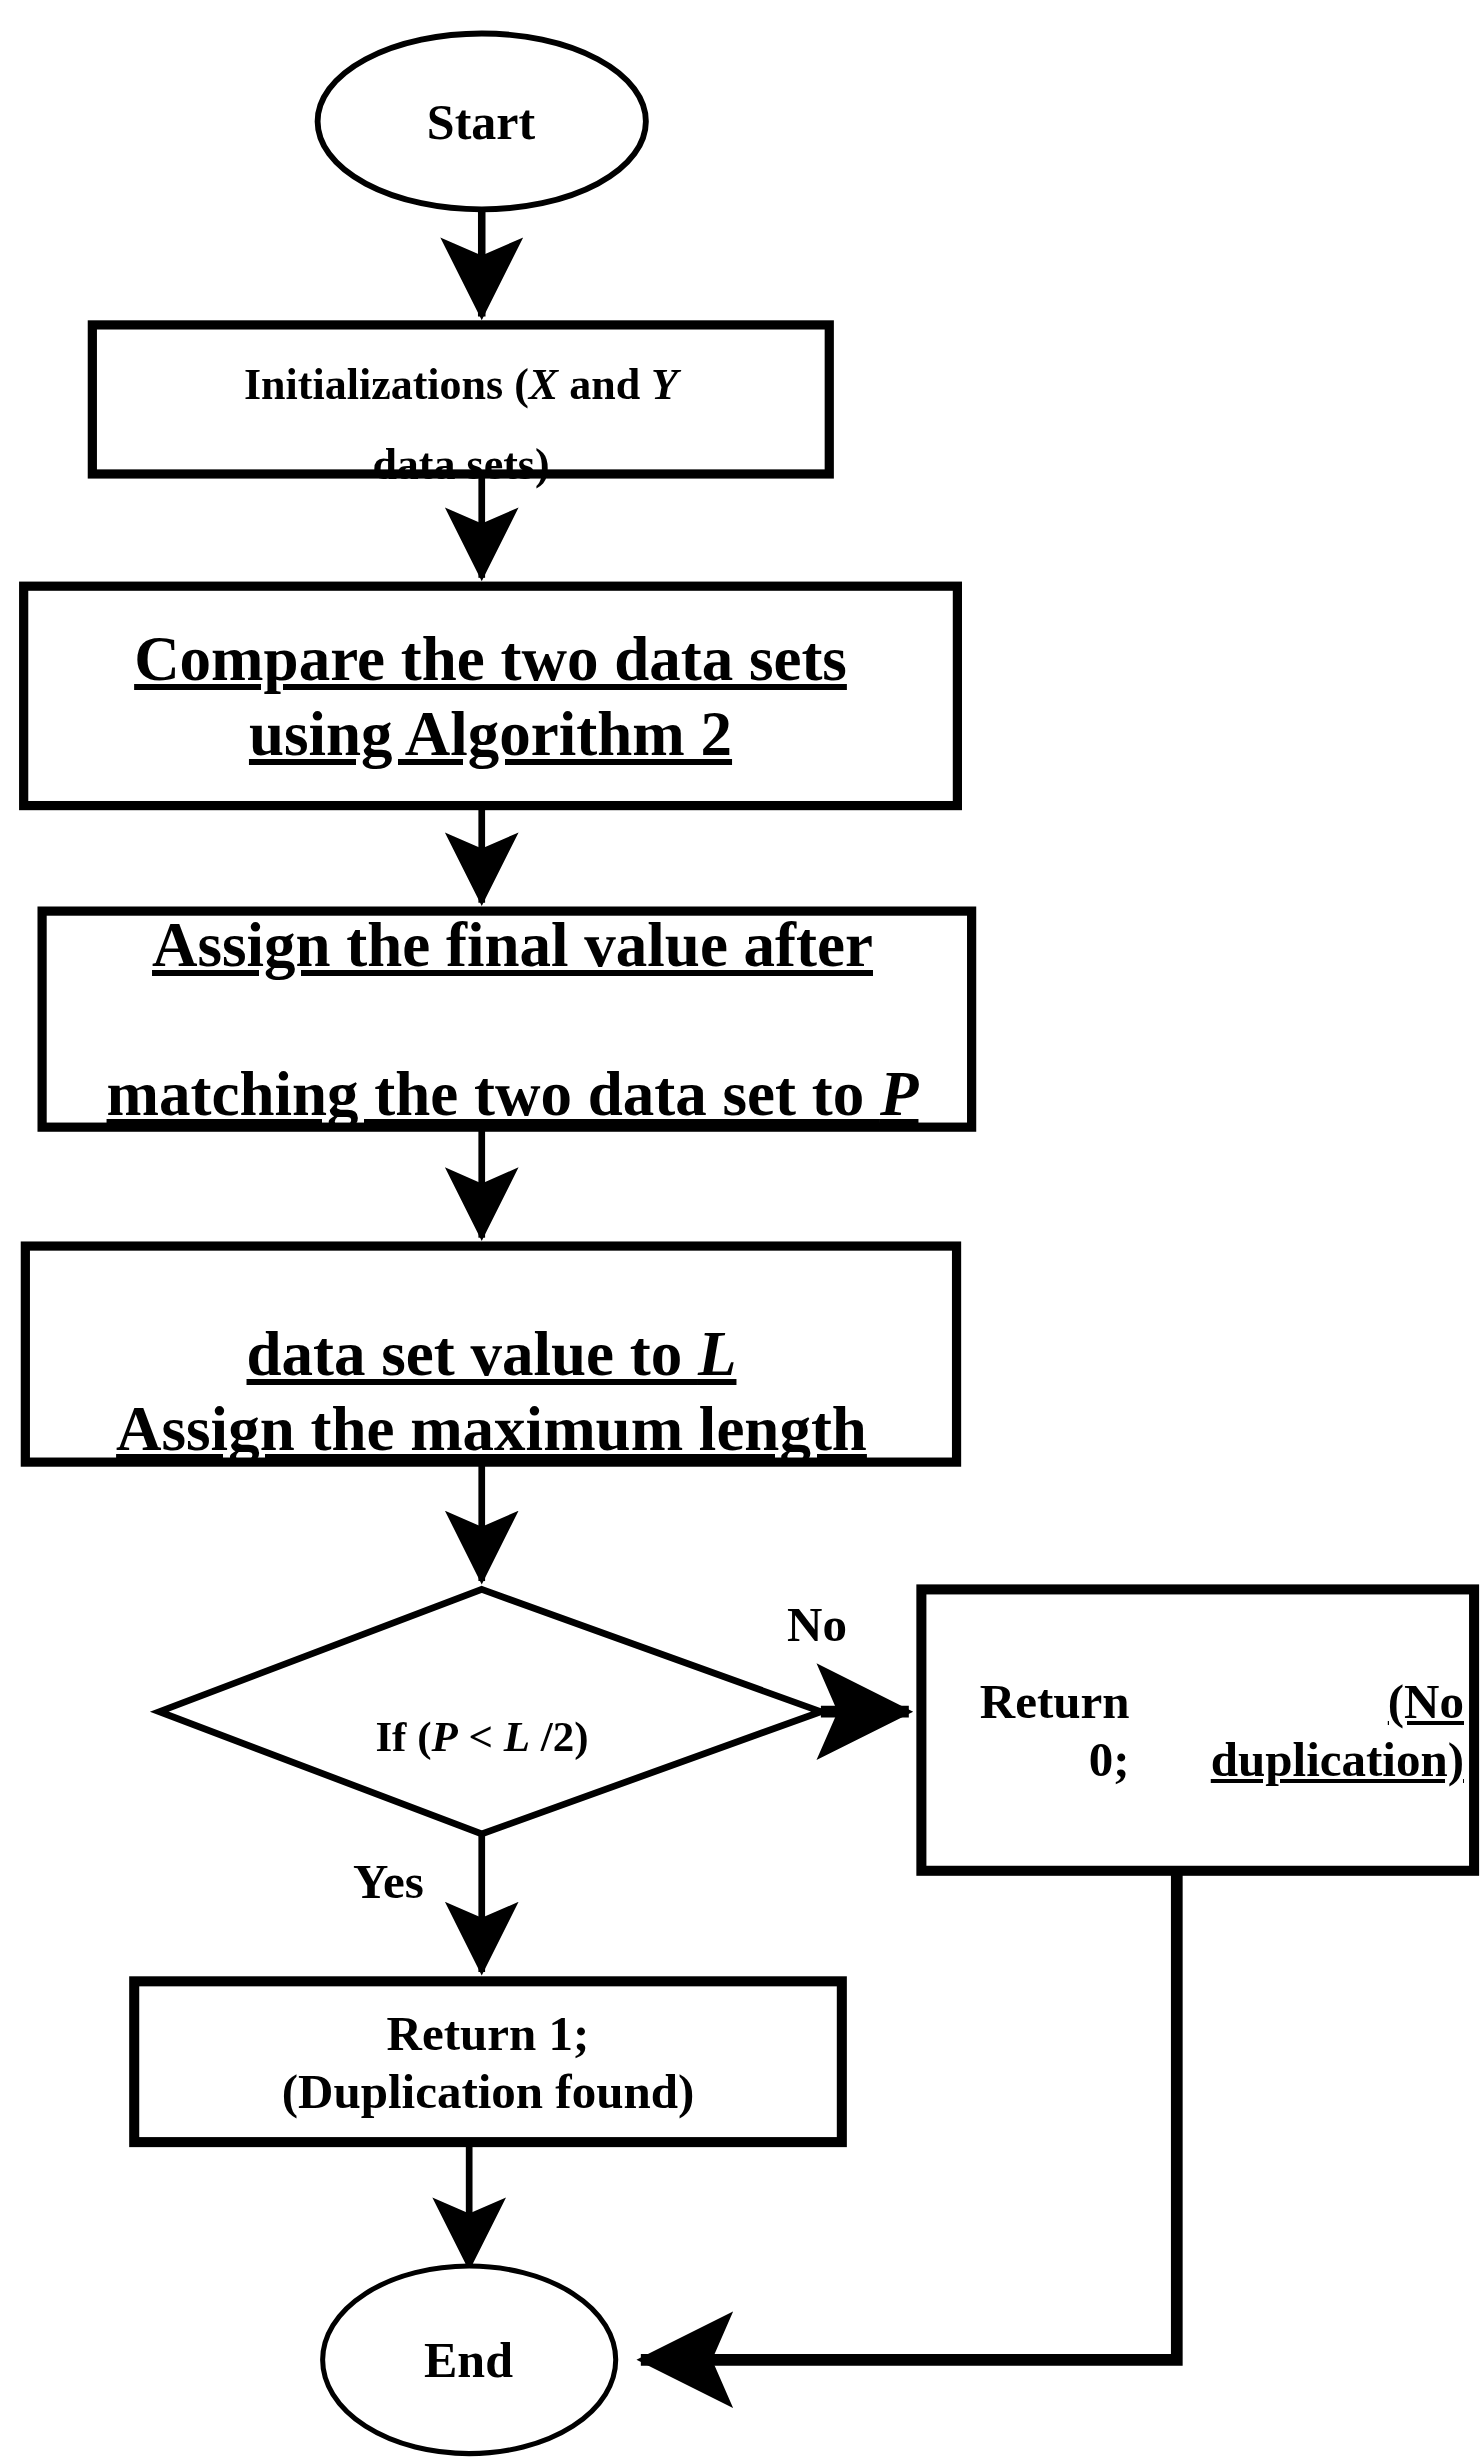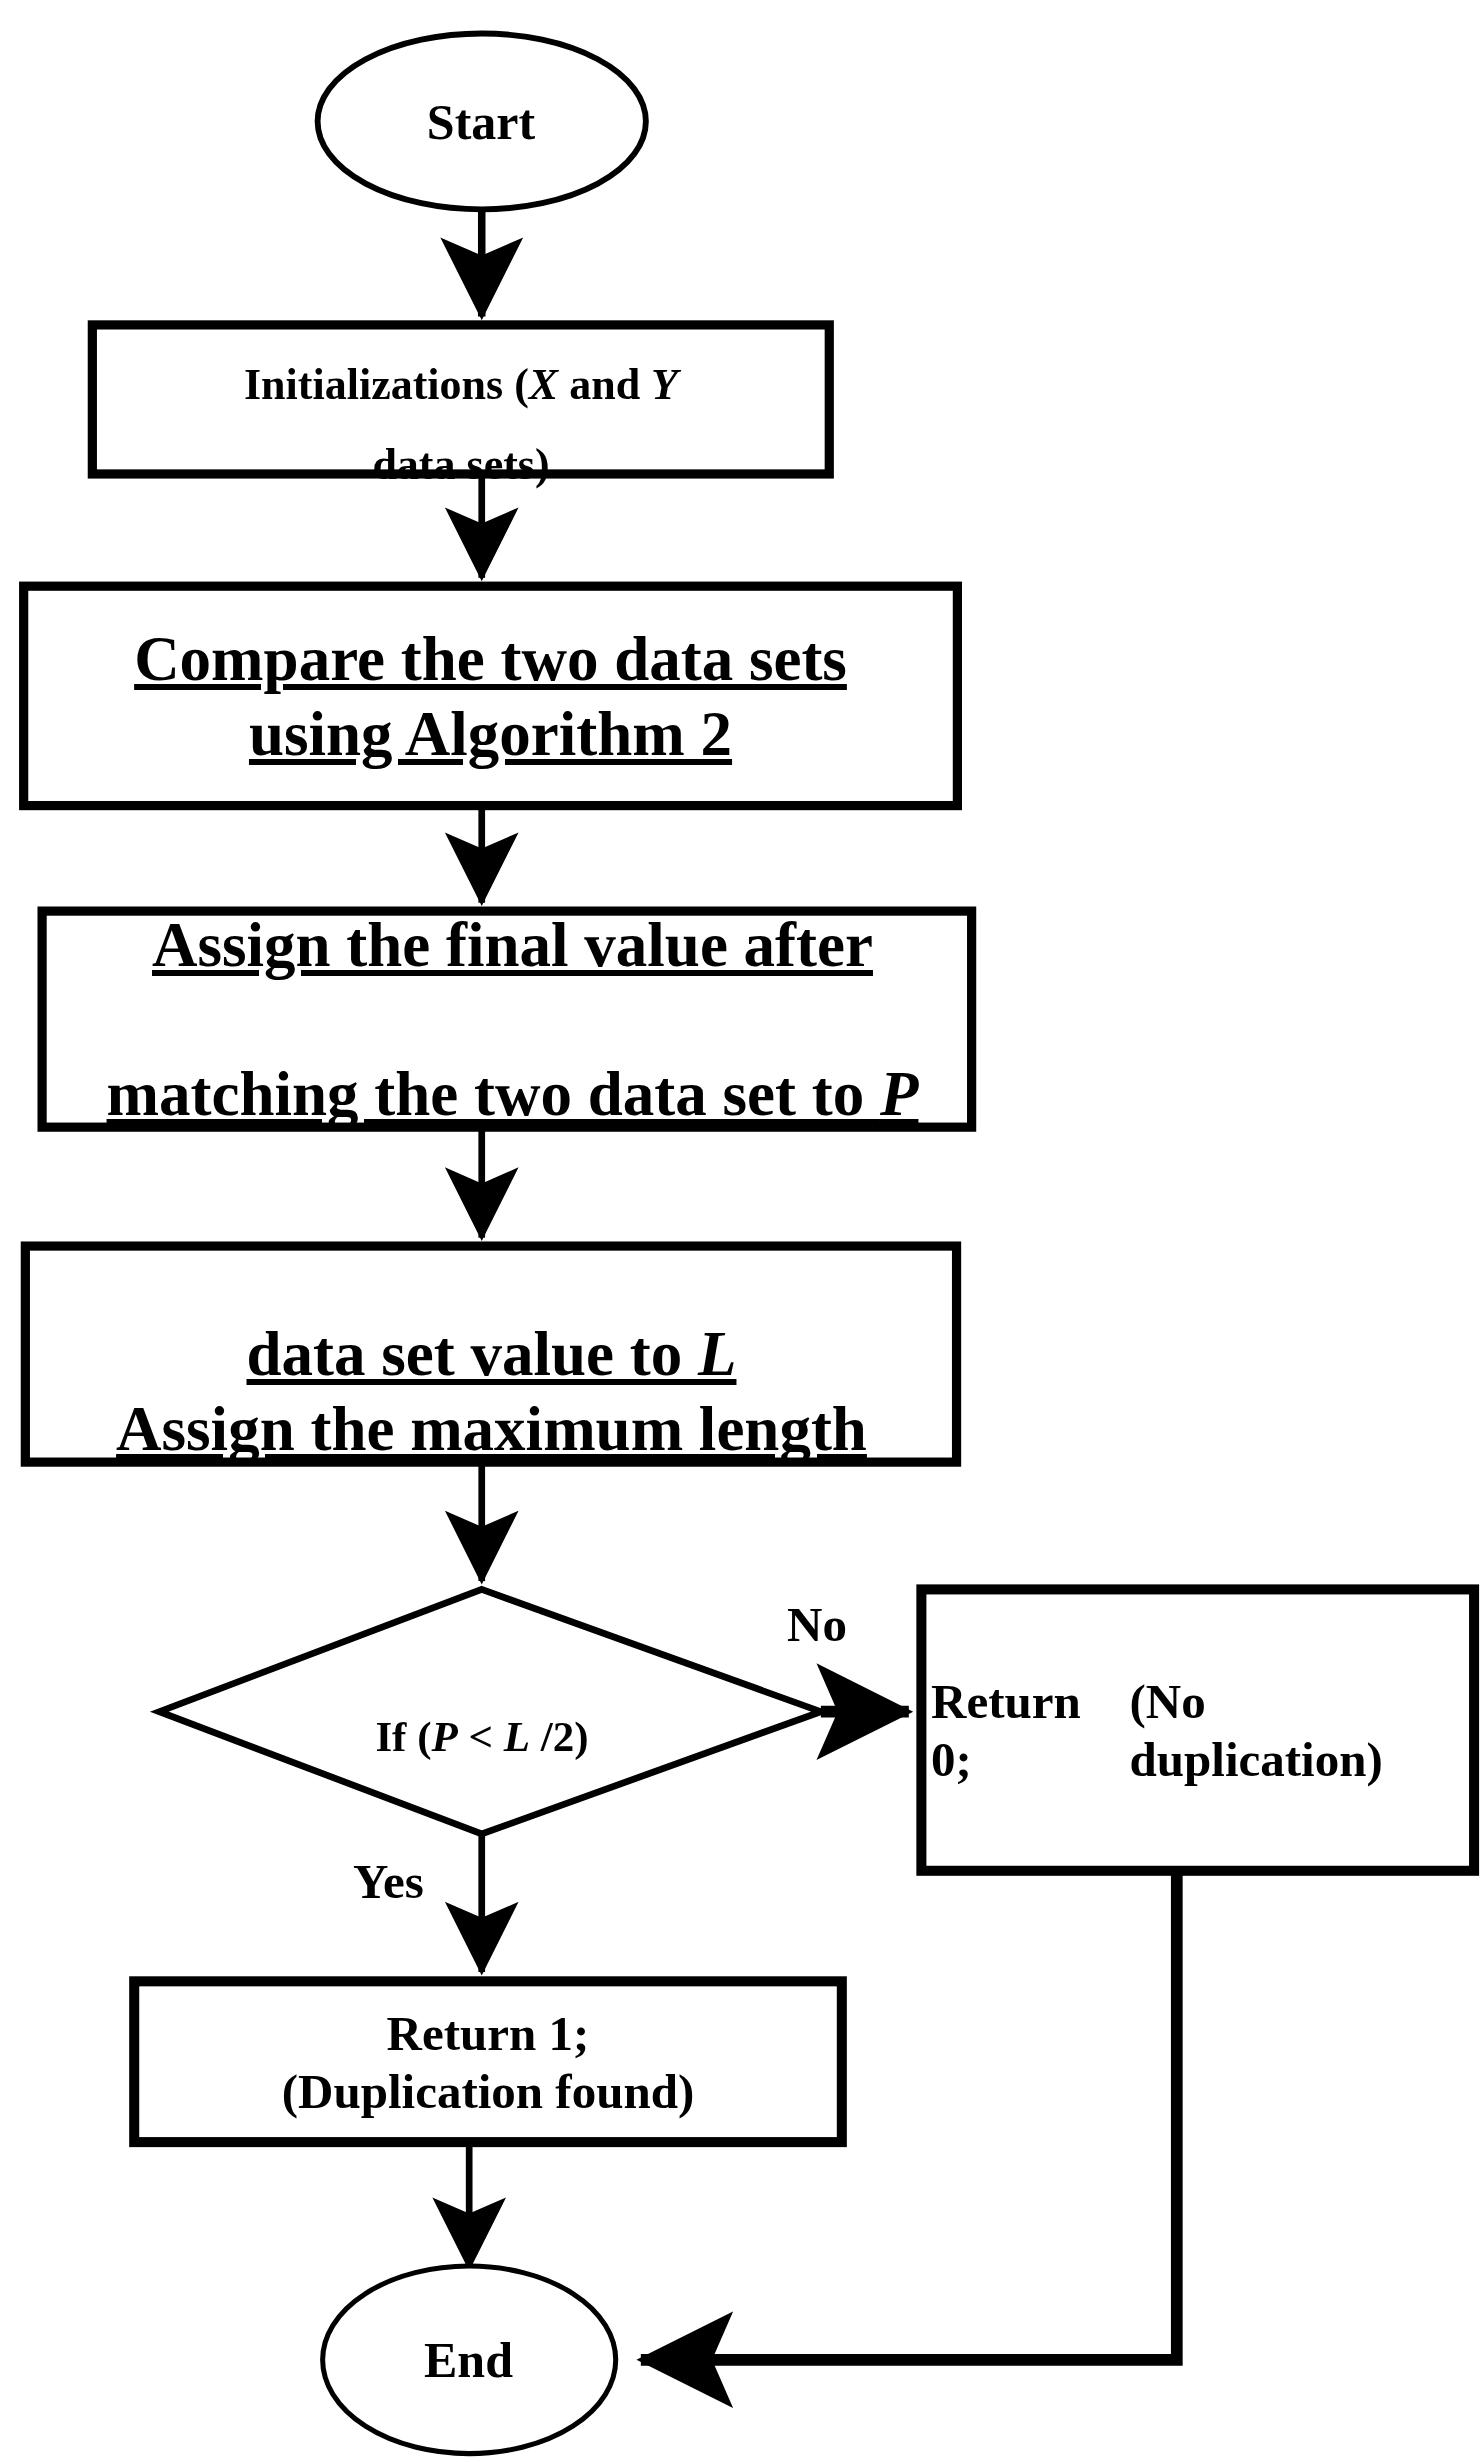--- a/index.html
+++ b/index.html
@@ -22,21 +22,21 @@
     top: 0;
     left: 0;
     width: 1481px;
     height: 2462px;
   }
   .node-text {
     position: absolute;
     display: flex;
     align-items: center;
     justify-content: center;
-    text-align: left;
+    text-align: right;
     font-family: "Liberation Serif", "DejaVu Serif", serif;
     font-weight: bold;
     color: #000000;
     line-height: 1.18;
     pointer-events: none;
     white-space: pre-line;
   }
   .terminal-text { font-size: 50px; }
   .proc-small-text { font-size: 44px; gap: 28px; }
   .proc-text { font-size: 63px; text-decoration: underline; }
@@ -133,21 +133,21 @@
   </div>
 
   <div class="node-text decision-text" style="left:264px; top:1670px; width:436px; height:84px;">
     <div style="display:block;">
       <span>If (</span><span class="ital">P</span><span> &lt; </span><span class="ital">L</span><span> /2)</span>
     </div>
   </div>
 
   <div class="node-text return-text" style="left:931px; top:1600px; width:533px; height:261px; flex-direction:row;">
     <div style="display:block;">Return 0;</div>
-    <div style="display:block;">(No duplication)</div>
+    <div style="display:block;text-decoration:underline;">(No duplication)</div>
   </div>
 
   <div class="node-text return-text" style="left:144px; top:1992px; width:688px; height:141px; flex-direction:column;">
     <div style="display:block;">Return 1;</div>
     <div style="display:block;">(Duplication found)</div>
   </div>
 
   <div class="node-text terminal-text" style="left:322px; top:2318px; width:293px; height:84px;">End</div>
 
   <div class="edge-label" style="left:787px; top:1596px;">No</div>

